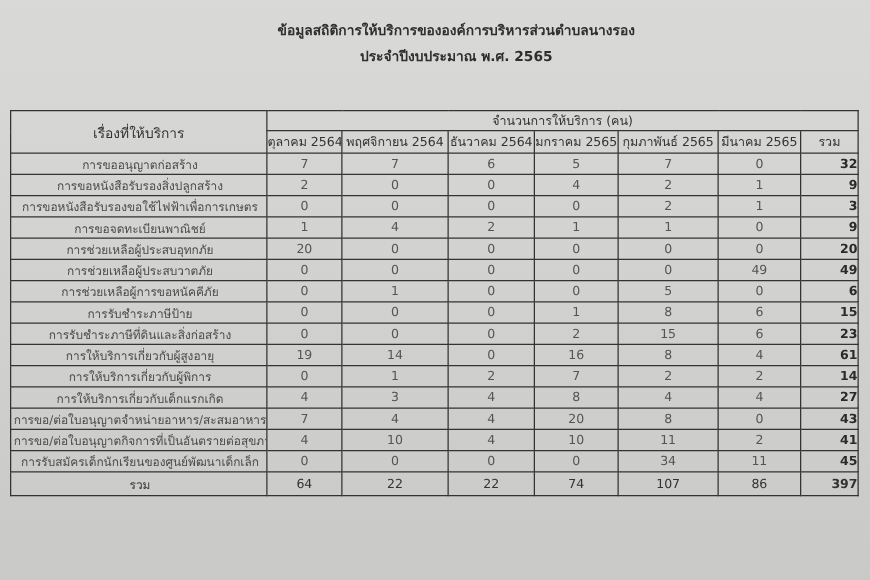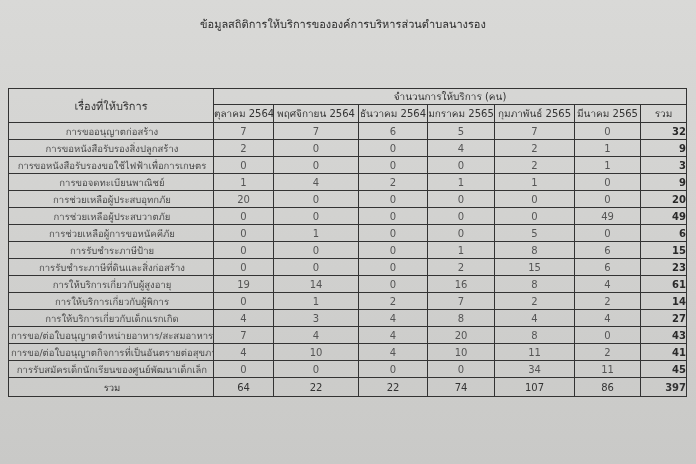--- a/index.html
+++ b/index.html
@@ -8,25 +8,25 @@
     }
     body {
       background: linear-gradient(180deg, #d9d9d7 0%, #d3d3d1 40%, #c9c9c7 100%);
       font-family: "DejaVu Sans", sans-serif;
       color: #4a4a4a;
       position: relative;
     }
     .title-block {
       position: absolute;
       left: 200px; top: 14px; width: 330px;
-      text-align: left;
+      text-align: center;
       color: #2e2e2e;
       font-size: 11px;
       line-height: 21px;
-      font-weight: normal;
+      font-weight: bold;
     }
     .title-block div { white-space: nowrap; }
     table.stats {
       position: absolute;
       left: 8px; top: 88px;
       width: 678px;
       border-collapse: collapse;
       table-layout: fixed;
       font-size: 10px;
       color: #555;
@@ -52,20 +52,21 @@
     table.stats tr.total-row td { color: #333; height: 18px; }
     table.stats tr.total-row td.label { text-align: center; }
     table.stats tr.hdr1 th { height: 15px; }
     table.stats tr.hdr2 th { height: 17px; }
   </style>
 </head>
 <body>
 
 <div class="title-block">
   <div>ข้อมูลสถิติการให้บริการขององค์การบริหารส่วนตำบลนางรอง</div>
+  <div>ประจำปีงบประมาณ พ.ศ. 2565</div>
 </div>
 
 <table class="stats">
   <colgroup>
     <col style="width:205px">
     <col style="width:60px">
     <col style="width:85px">
     <col style="width:69px">
     <col style="width:67px">
     <col style="width:80px">

